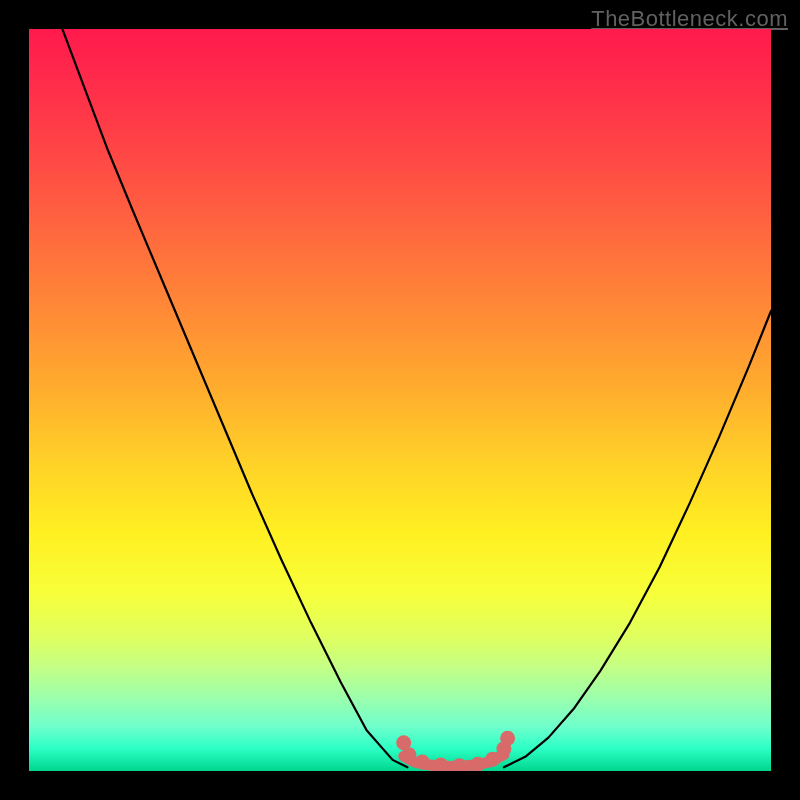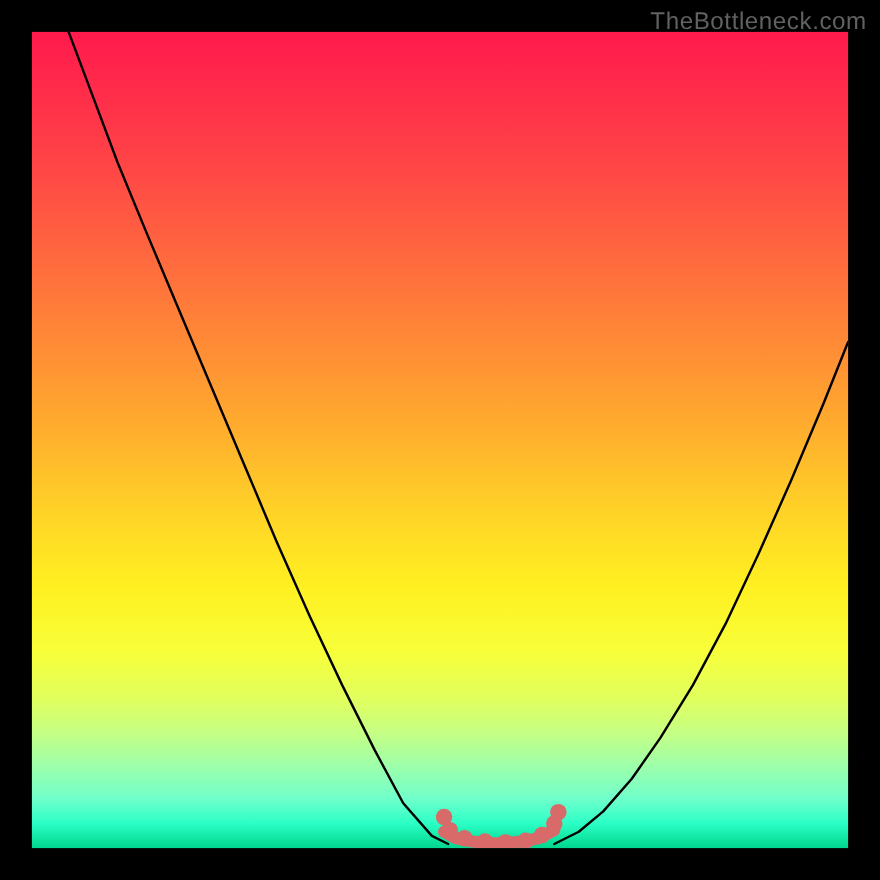--- a/index.html
+++ b/index.html
@@ -45,20 +45,21 @@
   }
   .watermark {
     position: absolute;
     top: 6px;
     right: 12px;
     font-size: 22px;
     font-weight: 500;
     letter-spacing: 0.5px;
     color: #616161;
     user-select: none;
+    text-decoration: underline;
   }
   svg.curves {
     position: absolute;
     left: 0;
     top: 0;
     width: 742px;
     height: 742px;
     pointer-events: none;
   }
 </style>

